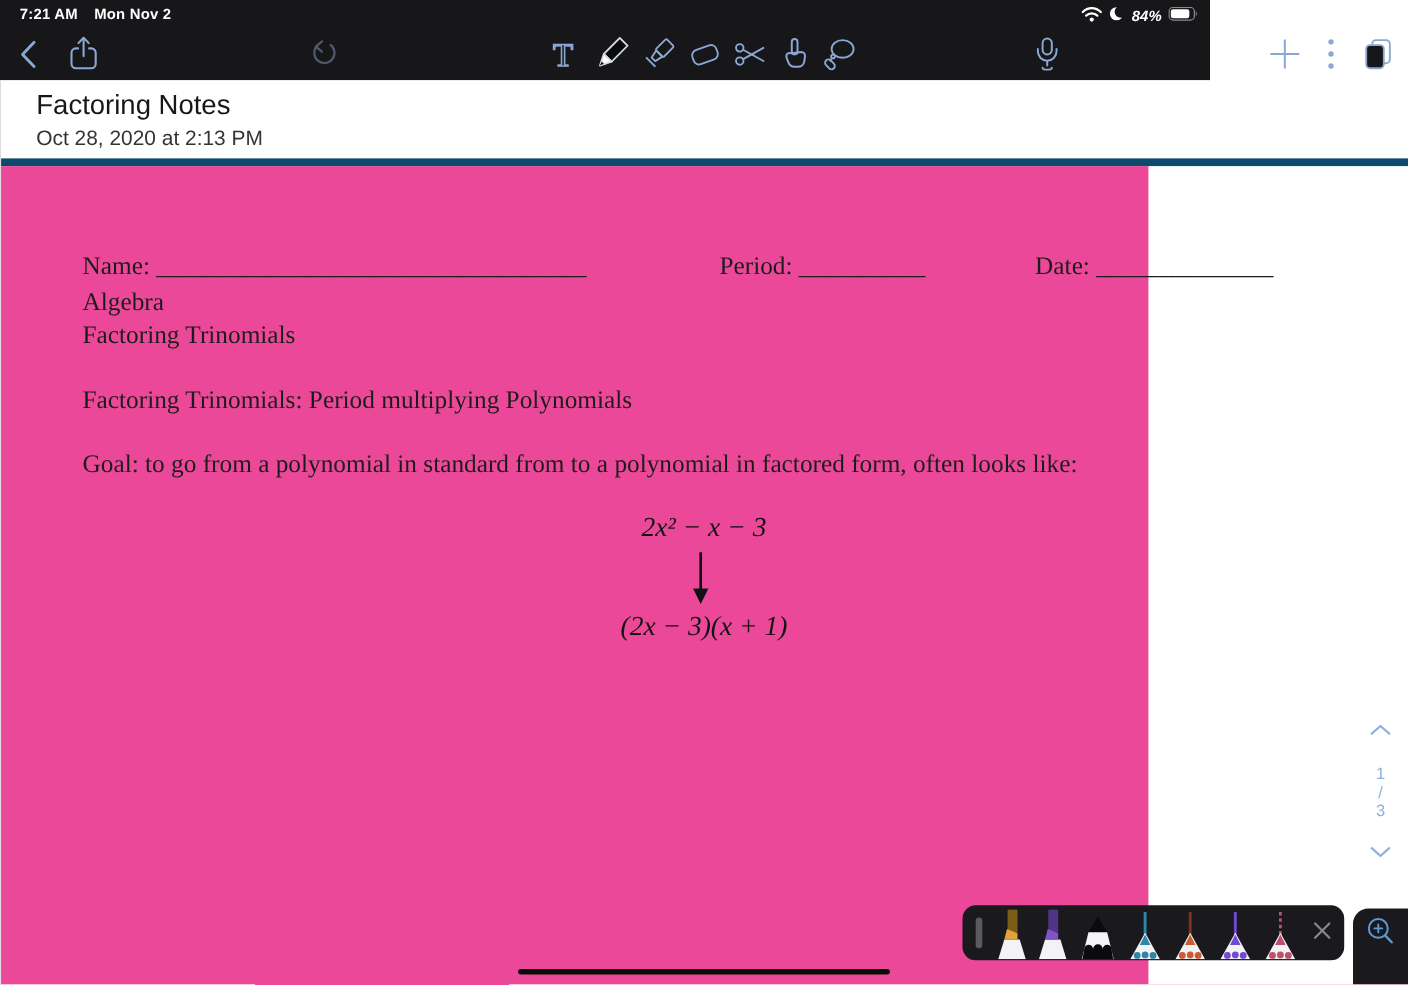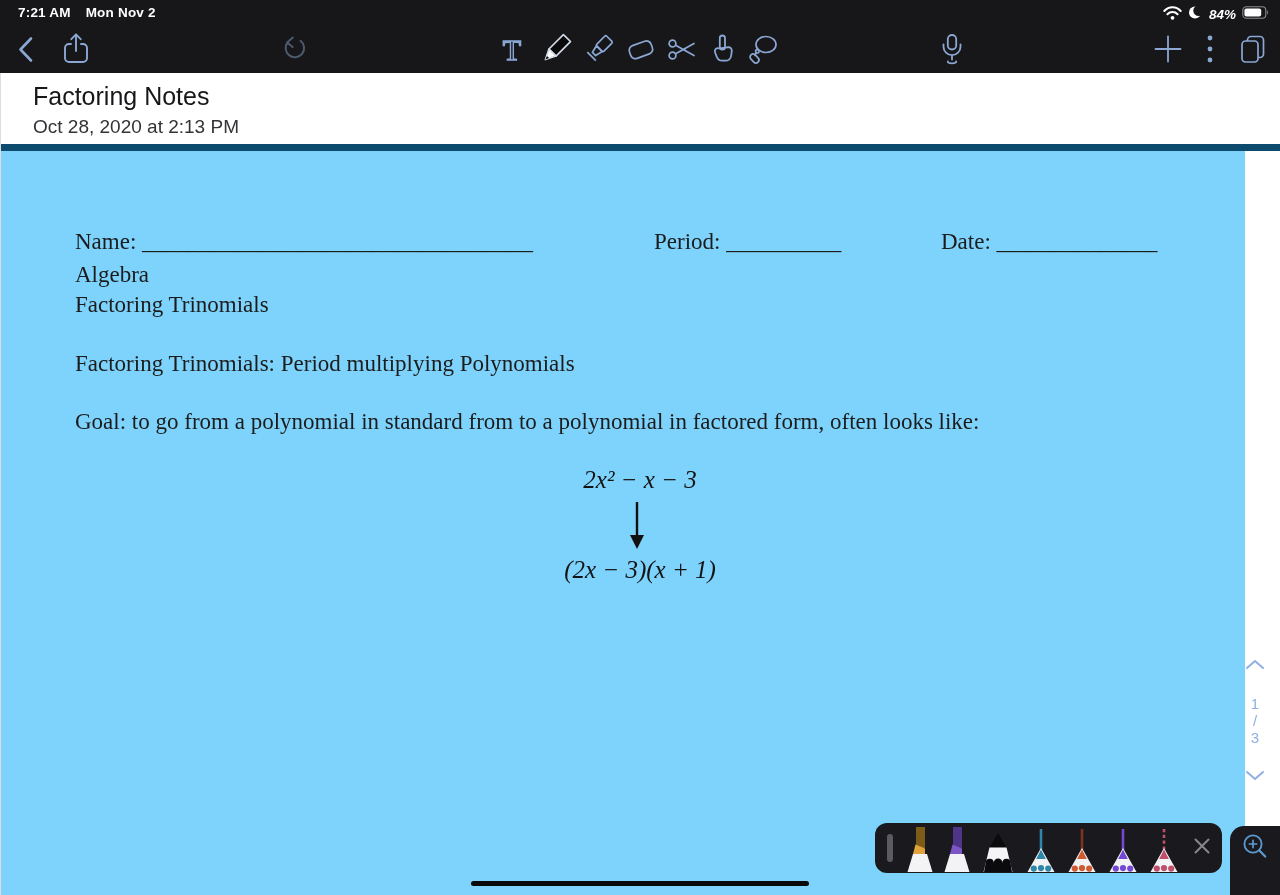--- a/index.html
+++ b/index.html
@@ -1,33 +1,33 @@
 <!DOCTYPE html>
 <html><head>
 <meta charset="utf-8">
 <style>
   html,body{margin:0;padding:0;background:#fff;}
   #app{position:relative;width:1280px;height:895px;overflow:hidden;background:#ffffff;
        font-family:"Liberation Sans",sans-serif;}
   
-  .topbar{position:absolute;left:0;top:0;width:1280px;height:73px;background:#17171a;}
+  .topbar{position:absolute;left:0;top:0;width:1100px;height:73px;background:#17171a;}
   .status-left{position:absolute;left:18px;top:5px;display:flex;gap:15px;color:#fff;
                font-size:13.5px;font-weight:700;letter-spacing:.2px;}
   .status-right{position:absolute;right:11px;top:5px;display:flex;align-items:center;gap:6px;
                 color:#fff;font-size:13.5px;font-weight:700;font-style:italic;}
   .tb{position:absolute;top:30px;width:38px;height:38px;background:none;border:none;padding:0;
       display:flex;align-items:center;justify-content:center;cursor:pointer;}
   .tb svg{display:block;}
   
   .note-header{position:absolute;left:0;top:73px;width:1280px;height:78px;background:#fff;
                border-bottom:7px solid #0c4a6e;box-sizing:border-box;}
   .note-title{position:absolute;left:33px;top:9px;font-size:25px;color:#17171a;}
   .note-date{position:absolute;left:33px;top:43px;font-size:19px;color:#333437;}
   
-  .page{position:absolute;left:0;top:151px;width:1245px;height:744px;background:#7dd3fc;}
+  .page{position:absolute;left:0;top:151px;width:1044px;height:744px;background:#ec4899;}
   .page-edge{position:absolute;left:0;top:73px;width:1px;height:822px;background:#dcdce2;}
   .doc{font-family:"Liberation Serif",serif;color:#1c1c1c;font-size:23px;}
   .doc.b{font-weight:400;}
   .abs{position:absolute;white-space:nowrap;}
   .center-line{position:absolute;left:0;width:1280px;text-align:center;}
   .math{font-family:"Liberation Serif",serif;font-style:italic;color:#141414;font-size:25px;}
   
   .page-nav{position:absolute;left:1238px;top:656px;width:34px;height:130px;text-align:center;
             color:#8fb0e2;font-size:15px;}
   .page-nav .num{line-height:17px;}

